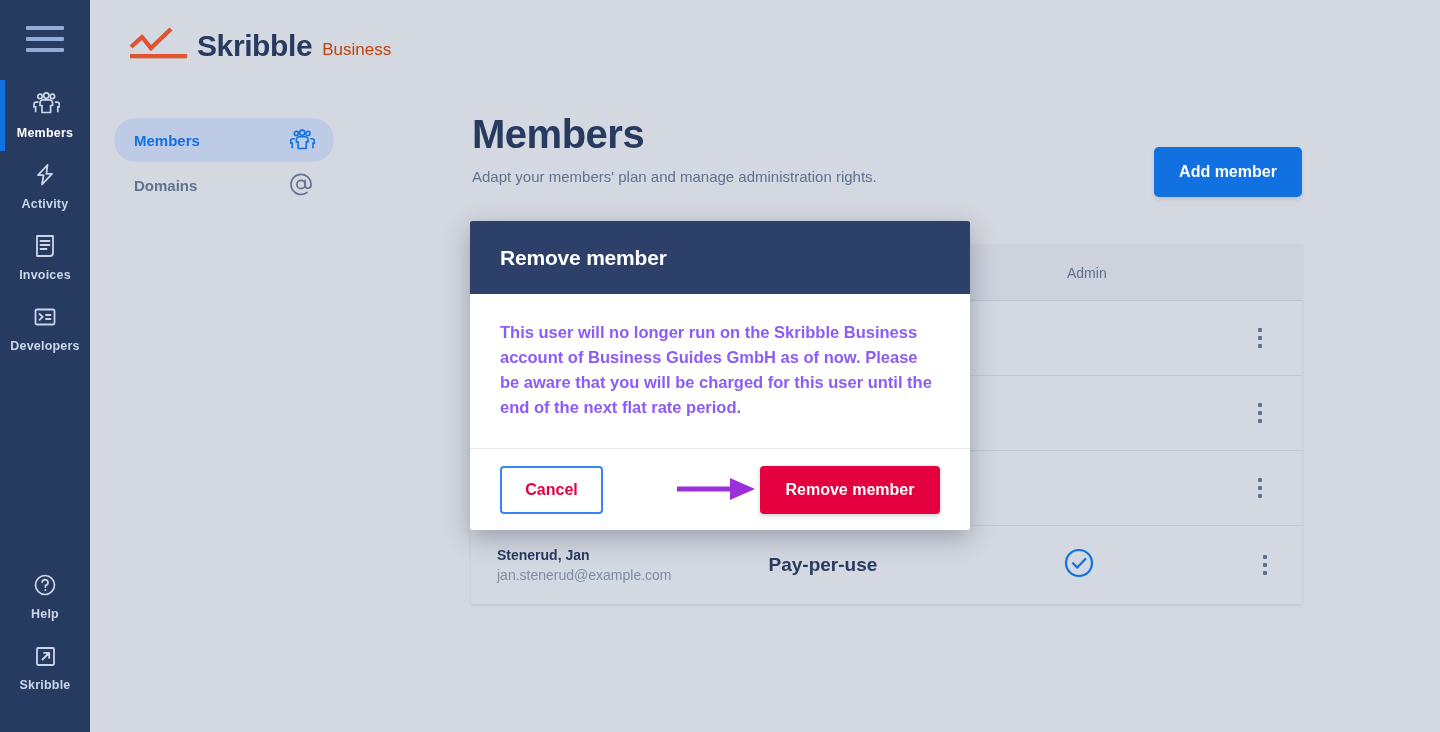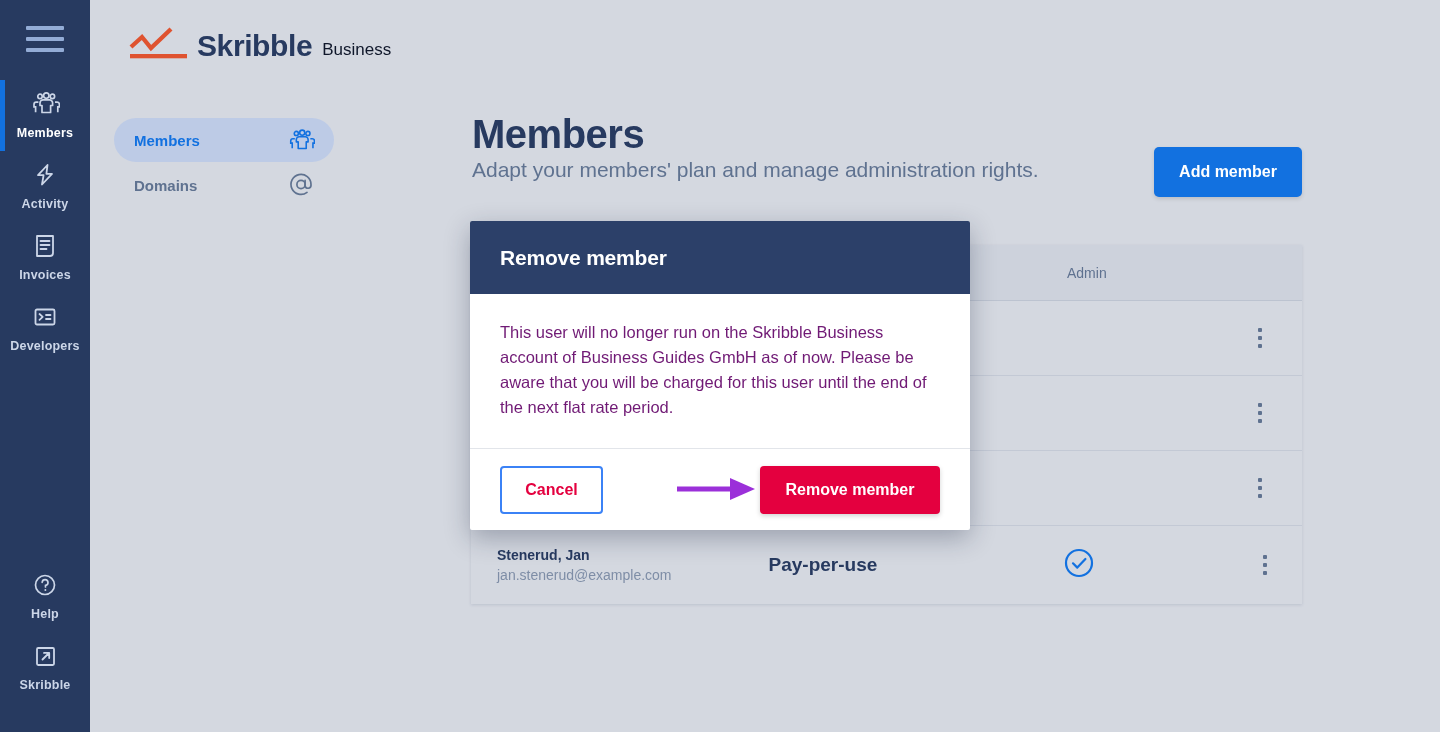--- a/index.html
+++ b/index.html
@@ -52,39 +52,39 @@
   }
   .avatar-lbl { margin-top: 8px; font-size: 12.5px; font-weight: bold; color: #ccd6e8; }
 
   
   .brand {
     position: absolute; left: 129px; top: 27px;
     display: flex; align-items: flex-end; gap: 10px;
   }
   .brand-mark { width: 58px; height: 34px; }
   .brand-name { font-size: 30px; font-weight: bold; color: #273a60; letter-spacing: -0.4px; line-height: 1; }
-  .brand-sub { font-size: 17px; color: #0f172a; line-height: 1; padding-bottom: 3px; }
+  .brand-sub { font-size: 17px; color: #c2410c; line-height: 1; padding-bottom: 3px; }
 
   
   .subnav { position: absolute; left: 114px; top: 118px; width: 220px; }
   .subnav-item {
     height: 44px; border-radius: 22px;
     display: flex; align-items: center; justify-content: space-between;
     padding: 0 18px 0 20px; cursor: pointer;
     margin-bottom: 1px;
   }
   .subnav-item.active { background: #bdcbe6; }
   .subnav-label { font-size: 15px; font-weight: bold; color: #5f7290; }
   .subnav-item.active .subnav-label { color: #1271e0; }
   .subnav-ico { display:flex; align-items:center; justify-content:center; width: 30px; }
 
   
   .page-head { position: absolute; left: 472px; top: 112px; }
   .page-title { font-size: 40px; font-weight: bold; color: #273a60; letter-spacing: -0.5px; }
-  .page-sub { margin-top: 1px; font-size: 21px; color: #5f7290; }
+  .page-sub { margin-top: 11px; font-size: 15px; color: #5f7290; }
 
   .add-btn {
     position: absolute; left: 1154px; top: 147px;
     width: 148px; height: 50px; border: none; border-radius: 5px;
     background: #1271e0; color: #fff;
     font-family: inherit; font-size: 16px; font-weight: bold;
     cursor: pointer; box-shadow: 0 2px 4px rgba(0,0,0,.12);
   }
 
   
@@ -128,21 +128,21 @@
     box-shadow: 0 8px 26px rgba(20,30,55,.30);
     border-radius: 2px;
     overflow: hidden;
   }
   .modal-head {
     height: 73px; background: #2c4069;
     display: flex; align-items: center; padding-left: 30px;
   }
   .modal-title { font-size: 21px; font-weight: bold; color: #ffffff; letter-spacing: -0.2px; }
   .modal-body { padding: 26px 30px 28px 30px; border-bottom: 1px solid #e2e5ea; }
-  .modal-text { font-size: 16.5px; line-height: 1.52; color: #701a75; }
+  .modal-text { font-size: 16.5px; line-height: 1.52; color: #8b5cf6; font-weight: bold; }
   .modal-foot {
     height: 81px; display: flex; align-items: center;
     padding: 0 30px; position: relative;
   }
   .btn-cancel {
     width: 103px; height: 48px;
     background: #ffffff; border: 2px solid #3b82f6; border-radius: 4px;
     color: #e4003f; font-family: inherit; font-size: 16px; font-weight: bold;
     cursor: pointer;
   }

